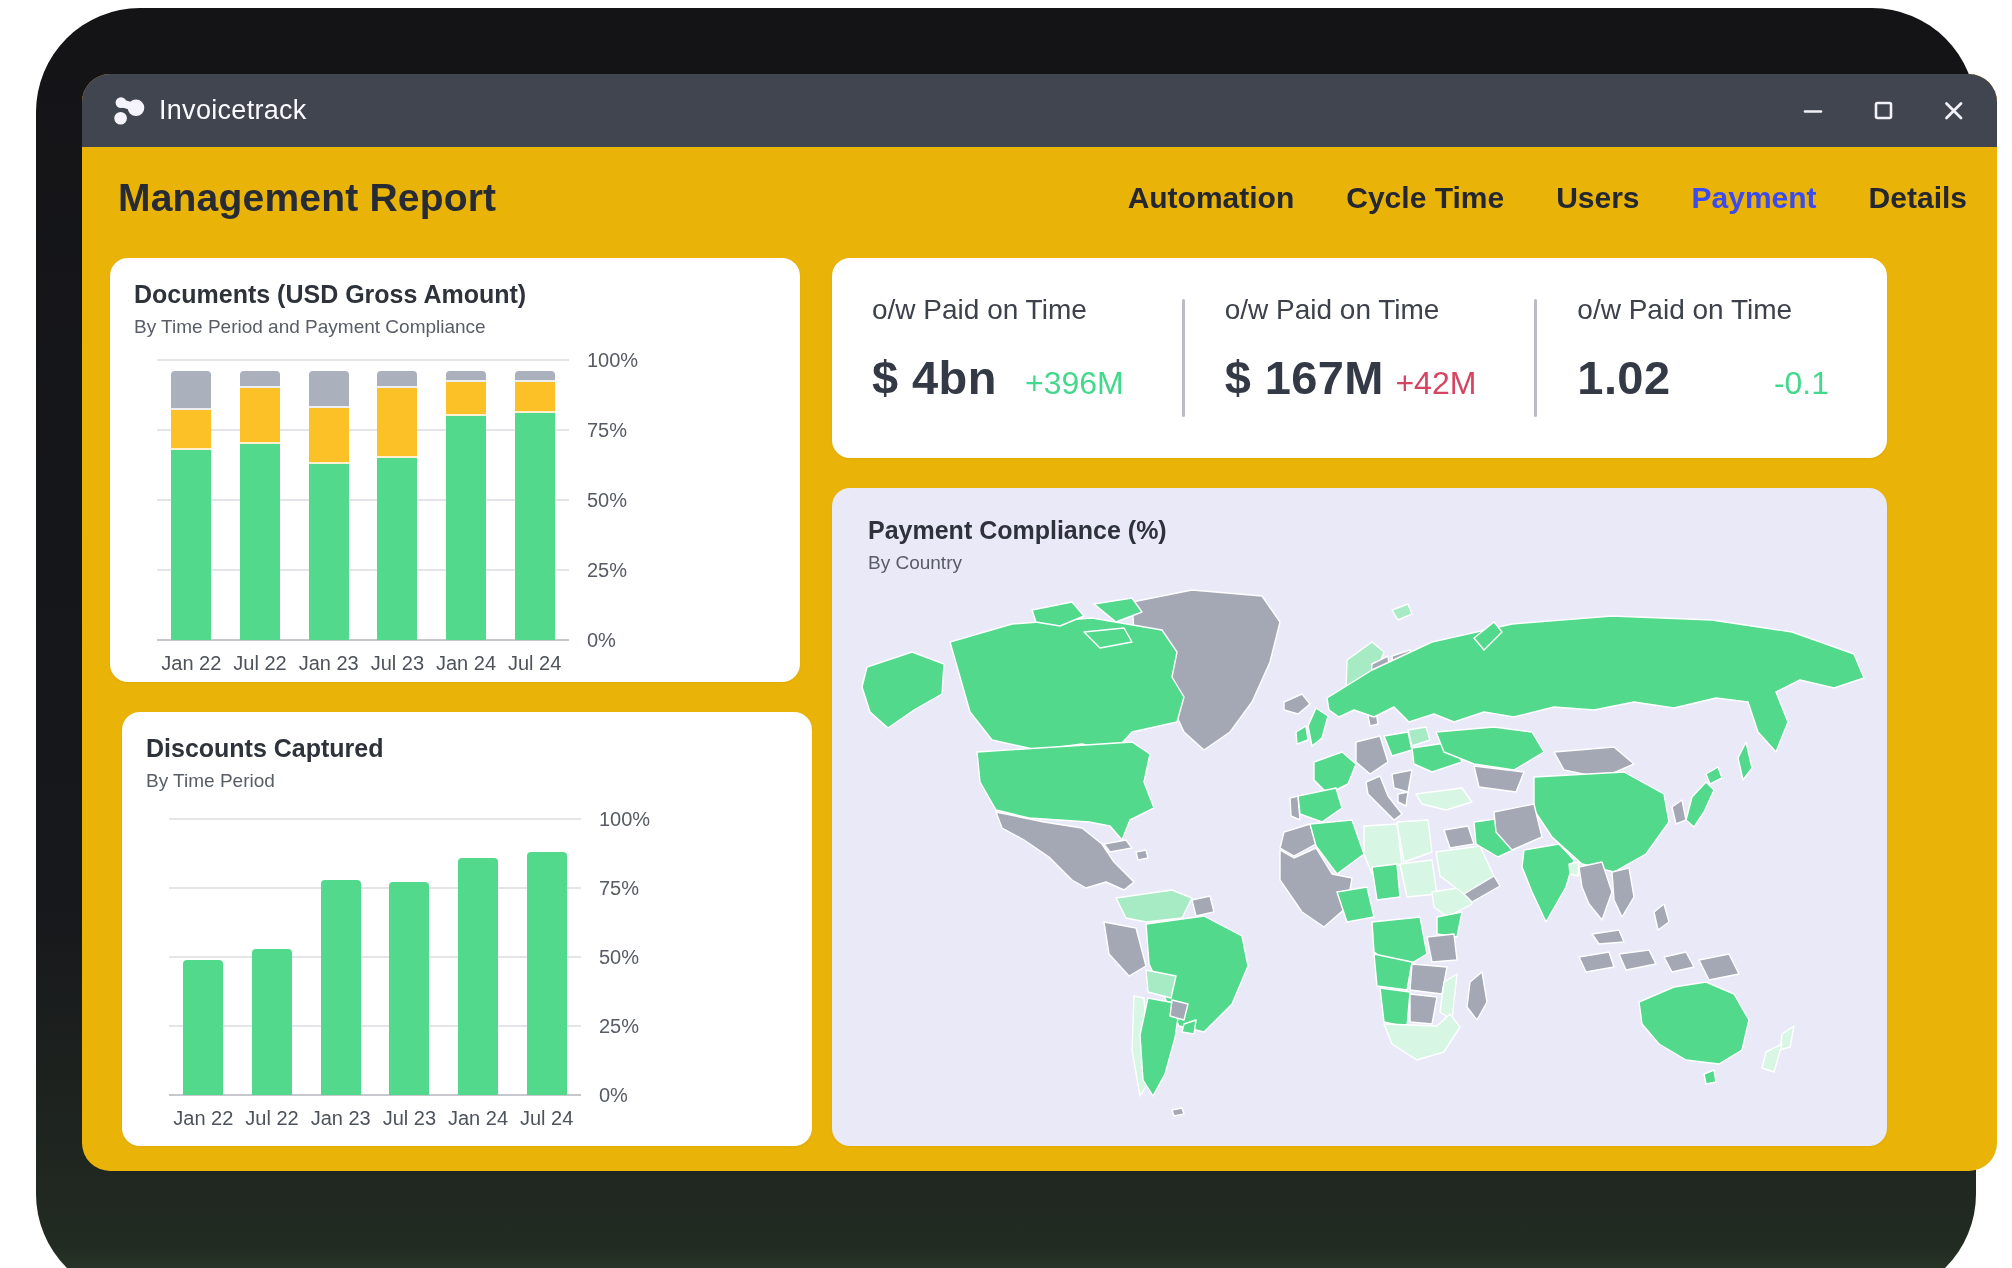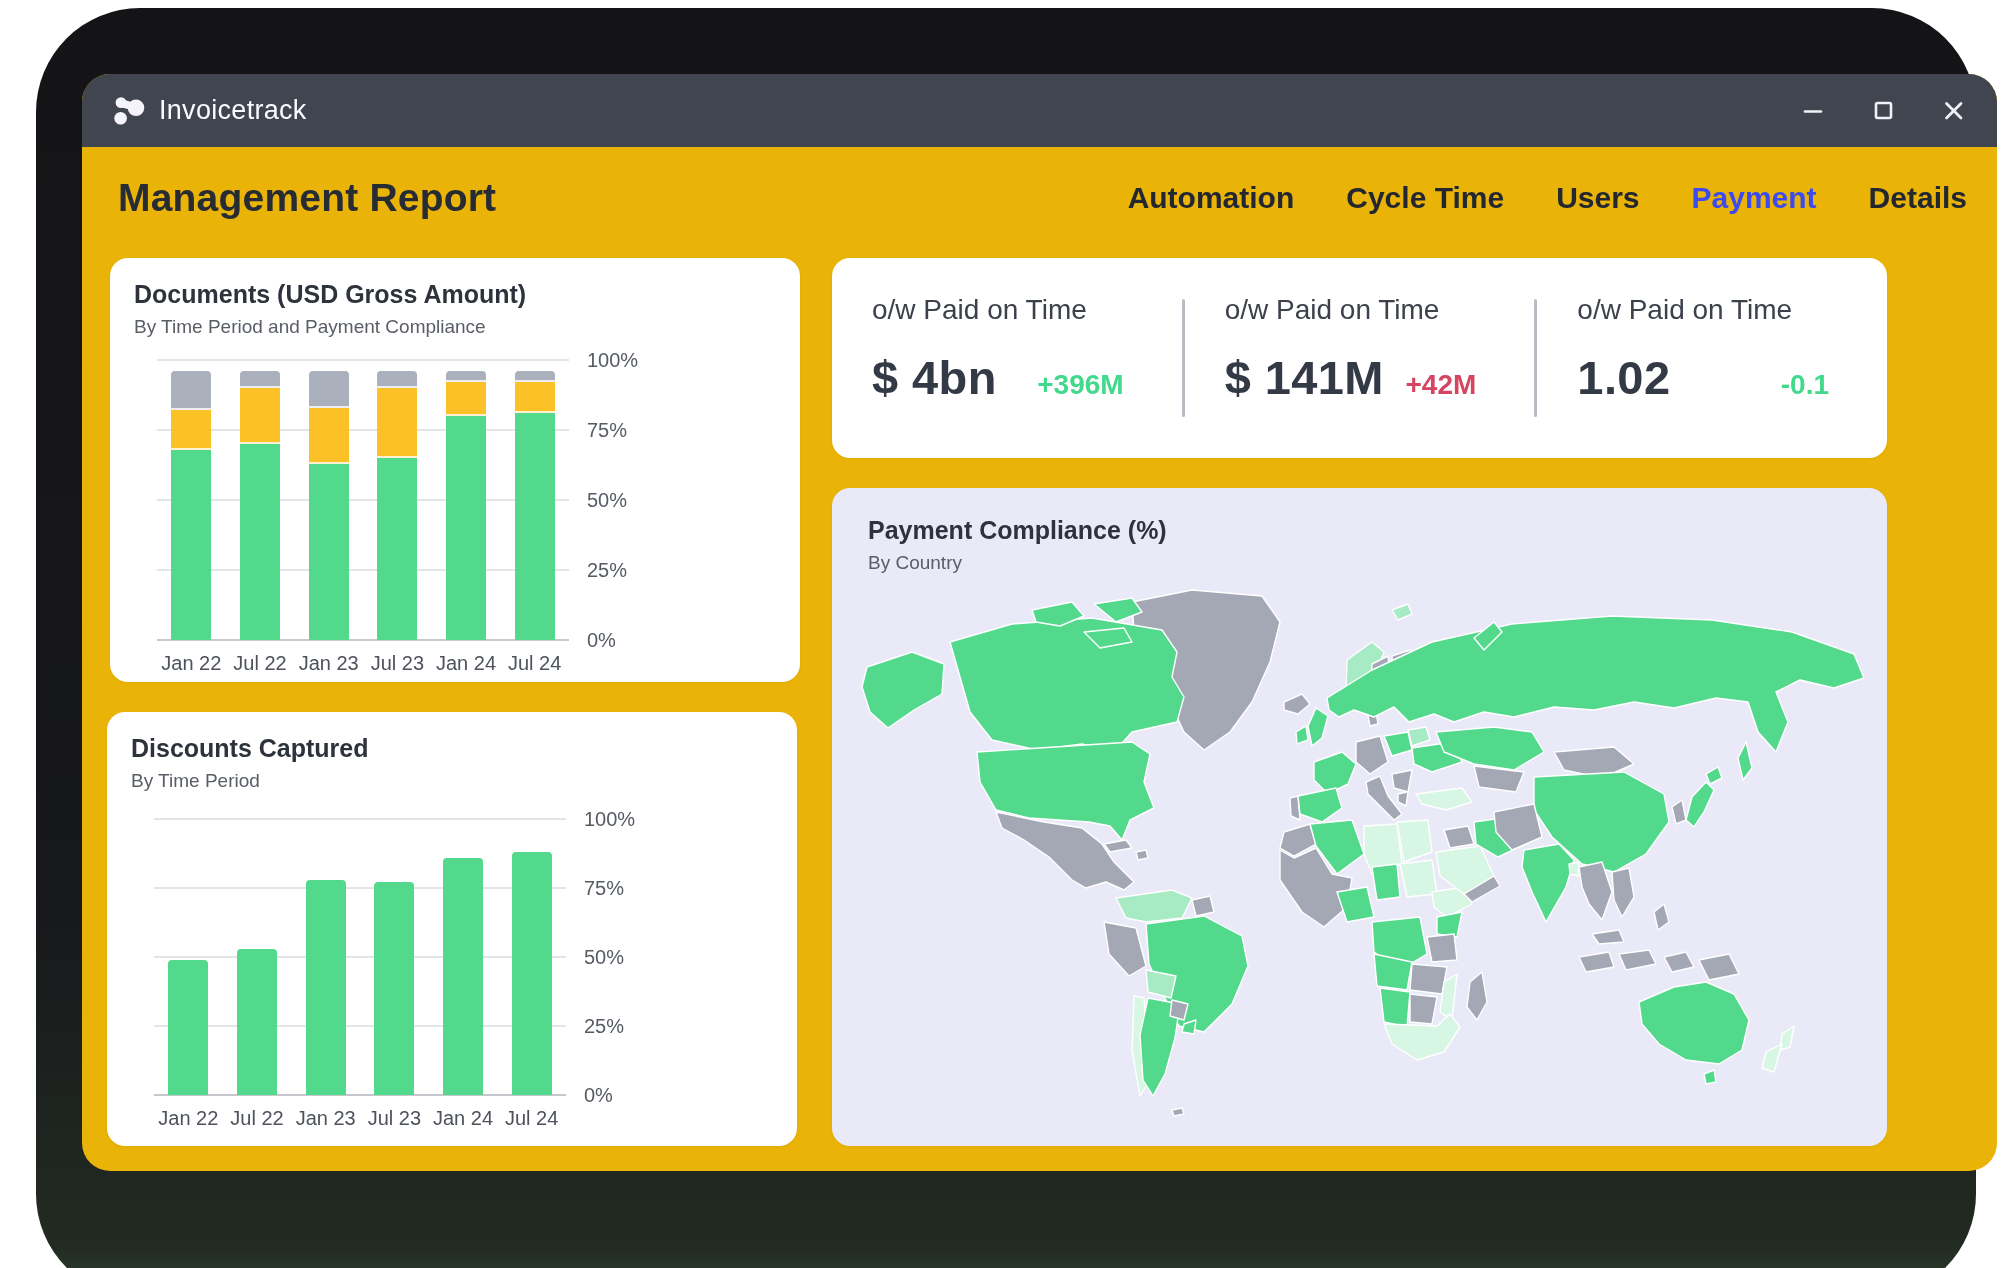--- a/index.html
+++ b/index.html
@@ -37,21 +37,21 @@
   .tab.active{color:var(--accent-blue,#3b4bf0);}
   .card{
     position:absolute;background:#ffffff;border-radius:18px;
     box-shadow:0 1px 3px rgba(20,22,30,.05);
   }
   .card h2{margin:0;font-size:25px;font-weight:700;color:#2d323b;}
   .card .subtitle{font-size:19px;color:#585d66;margin-top:7px;}
   .card-pad{padding:22px 24px 0 24px;}
   .card-chart1{left:28px;top:111px;width:690px;height:424px;}
   .card-chart1 .chart{left:47px;top:102px;width:412px;height:280px;}
-  .card-chart2{left:25px;top:565px;width:690px;height:434px;}
+  .card-chart2{left:40px;top:565px;width:690px;height:434px;}
   .card-chart2 .chart{left:47px;top:107px;width:412px;height:276px;}
   .chart{position:absolute;}
   .grid{position:absolute;left:0;right:0;height:2px;background:#e4e5e9;transform:translateY(-1px);}
   .grid.base{background:#c6c8ce;}
   .yticks{position:absolute;left:calc(100% + 18px);top:0;bottom:0;width:84px;}
   .ytick{position:absolute;transform:translateY(-50%);font-size:20px;color:#565b64;white-space:nowrap;}
   .cols{position:absolute;left:0;right:0;top:0;bottom:0;display:flex;}
   .col{flex:1;position:relative;}
   .stack{
     position:absolute;left:50%;transform:translateX(-50%);bottom:0;width:40px;height:100%;
@@ -63,21 +63,21 @@
   .xtick{
     position:absolute;top:calc(100% + 12px);left:50%;transform:translateX(-50%);
     font-size:20px;color:#4d525b;white-space:nowrap;
   }
   
   .kpi-card{left:750px;top:111px;width:1055px;height:200px;display:flex;align-items:stretch;}
   .kpi{flex:1;padding:36px 0 0 40px;}
   .kpi-label{font-size:28px;color:#3c414b;}
   .kpi-value-row{display:flex;align-items:baseline;margin-top:24px;padding-right:58px;}
   .kpi-value{font-size:47px;font-weight:800;color:#333945;letter-spacing:.4px;}
-  .kpi-delta{margin-left:auto;font-size:28px;font-weight:700;}
+  .kpi-delta{margin-left:auto;font-size:32px;font-weight:400;}
   .kpi-delta.pos{color:var(--delta-green,#43d98c);}
   .kpi-delta.neg{color:var(--delta-red,#d54561);}
   .vdiv{width:3px;background:#b9bcc4;align-self:center;height:118px;border-radius:2px;}
   
   .map-card{left:750px;top:341px;width:1055px;height:658px;background:var(--map-water,#e9e9f8);overflow:hidden;}
   .map-card .card-pad{padding:28px 36px 0 36px;}
   .map-svg{position:absolute;left:0;top:92px;width:1055px;height:560px;}
   .map-svg path{stroke:#ffffff;stroke-width:1.4;stroke-linejoin:round;}
   .mh{fill:var(--map-high,#53d98c);}
   .mm{fill:var(--map-medium,#a7ebc4);}
@@ -268,21 +268,21 @@
         <div class="kpi-label">o/w Paid on Time</div>
         <div class="kpi-value-row">
           <span class="kpi-value">$ 4bn</span>
           <span class="kpi-delta pos">+396M</span>
         </div>
       </div>
       <div class="vdiv"></div>
       <div class="kpi">
         <div class="kpi-label">o/w Paid on Time</div>
         <div class="kpi-value-row">
-          <span class="kpi-value">$ 141M</span>
+          <span class="kpi-value">$ 167M</span>
           <span class="kpi-delta neg">+42M</span>
         </div>
       </div>
       <div class="vdiv"></div>
       <div class="kpi">
         <div class="kpi-label">o/w Paid on Time</div>
         <div class="kpi-value-row">
           <span class="kpi-value">1.02</span>
           <span class="kpi-delta pos">-0.1</span>
         </div>

